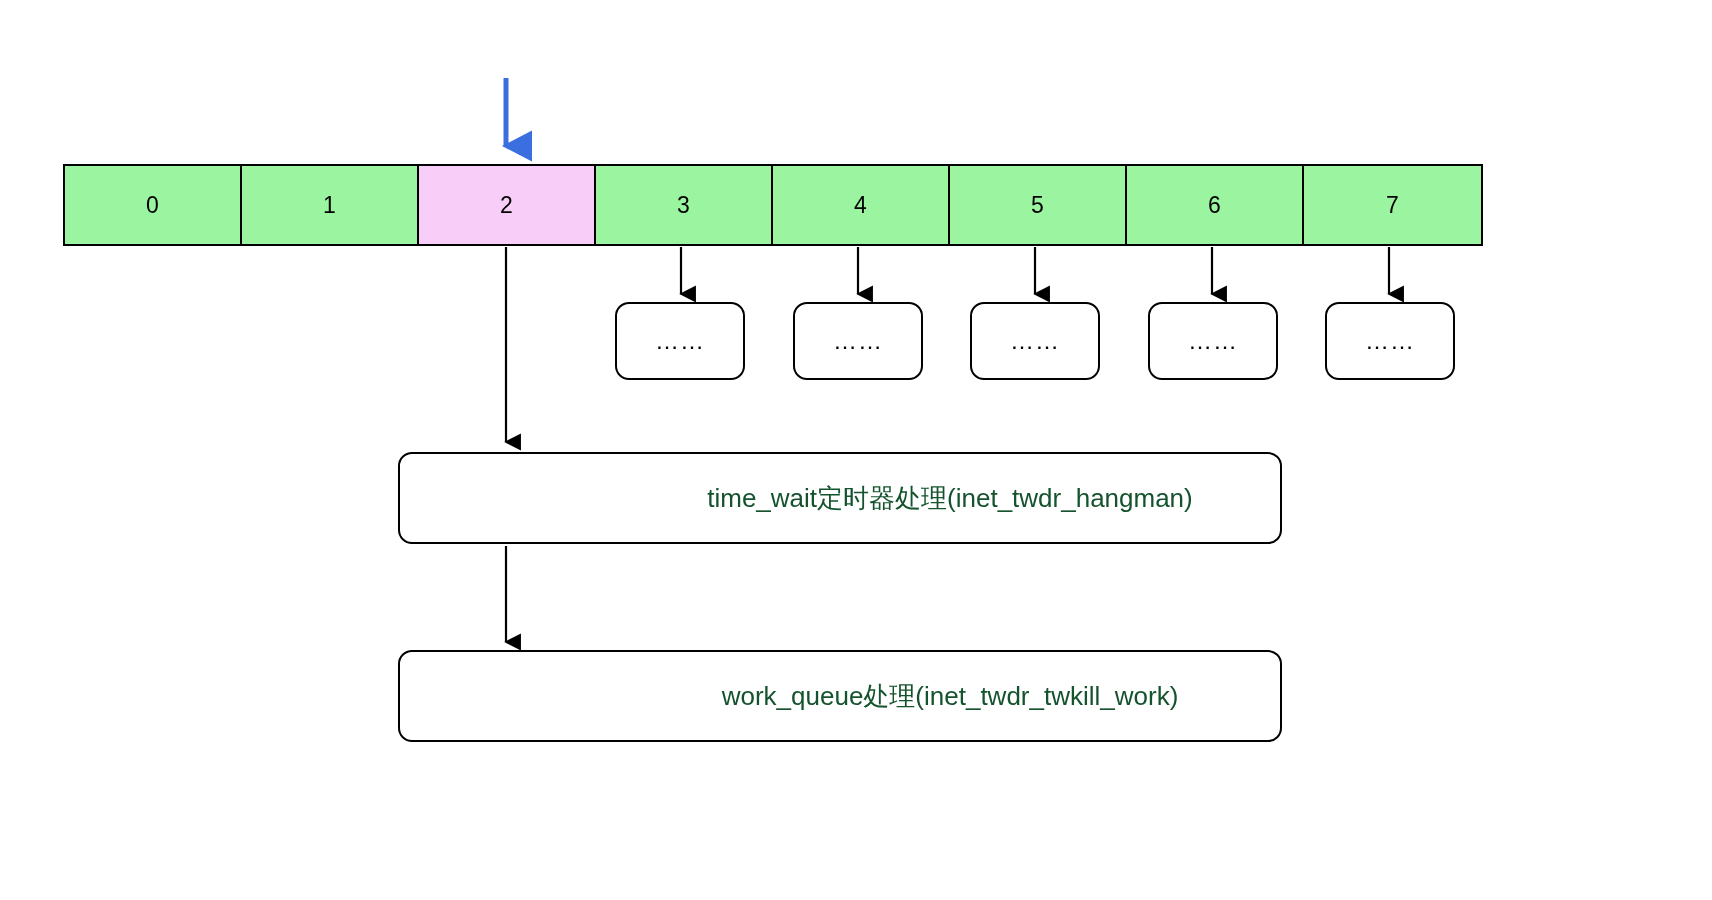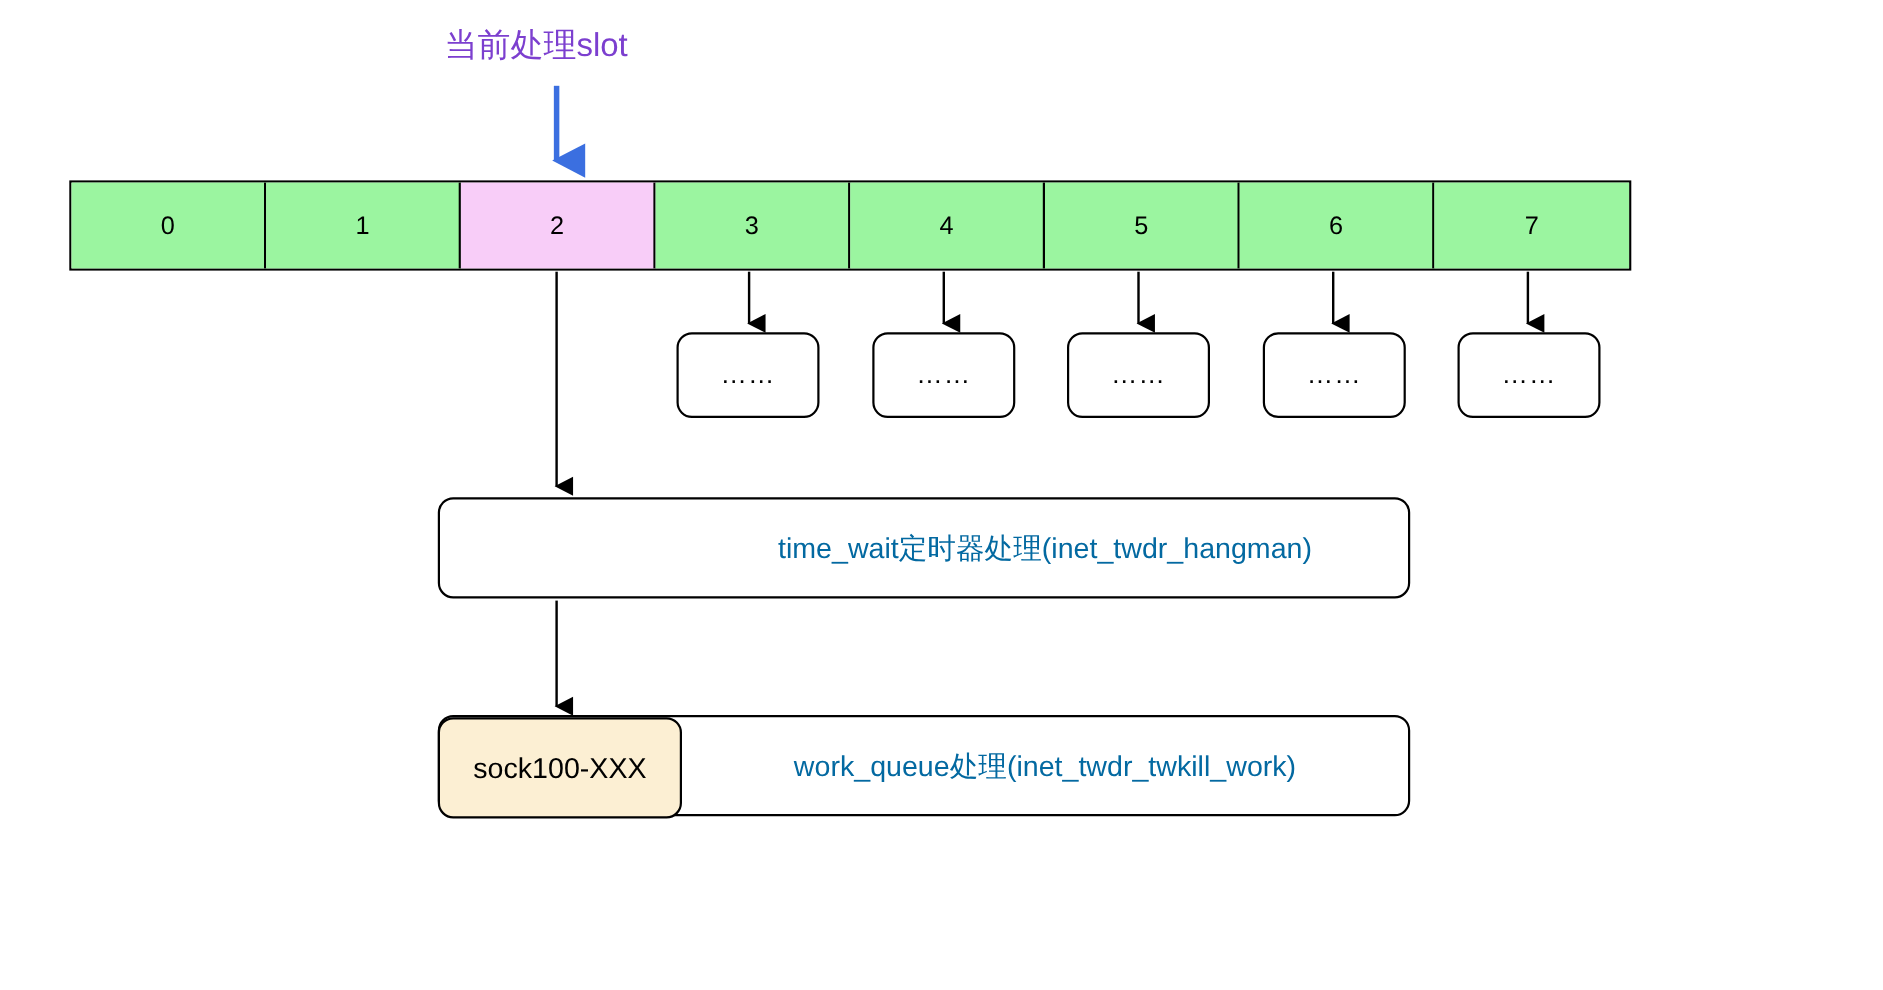--- a/index.html
+++ b/index.html
@@ -96,21 +96,21 @@
     width: 100%;
     height: 100%;
     border: 2px solid #000000;
     border-radius: 14px;
     background: #ffffff;
     box-sizing: border-box;
     display: flex;
     align-items: center;
     justify-content: center;
     font-size: 26px;
-    color: #0369a1;
+    color: #14532d;
     padding-left: 220px;
     box-sizing: border-box;
   }
   .proc-tag {
     position: absolute;
     left: 0;
     top: 2px;
     width: 222px;
     height: 92px;
     border: 2px solid #000000;
@@ -124,21 +124,20 @@
     z-index: 5;
   }
   .proc-tag.blue  { background: #bfcdf2; }
   .proc-tag.cream { background: #fcefd3; }
 </style>
 </head>
 <body>
 
 <div id="canvas">
 
-  <div class="annot-label">当前处理slot</div>
 
   <div class="slot-array">
     <div class="slot-cell green">
       <span>0</span>
     </div>
     <div class="slot-cell green">
       <span>1</span>
     </div>
     <div class="slot-cell pink">
       <span>2</span>
@@ -214,16 +213,15 @@
   <div class="dots-box" style="left:1325px; top:302px;">
     <span>……</span>
   </div>
 
   <div class="proc-row" style="left:398px; top:452px; width:884px;">
     <div class="proc-desc">time_wait定时器处理(inet_twdr_hangman)</div>
   </div>
 
   <div class="proc-row" style="left:398px; top:650px; width:884px;">
     <div class="proc-desc">work_queue处理(inet_twdr_twkill_work)</div>
-    <div class="proc-tag cream">sock100-XXX</div>
   </div>
 
 </div>
 
 </body></html>

